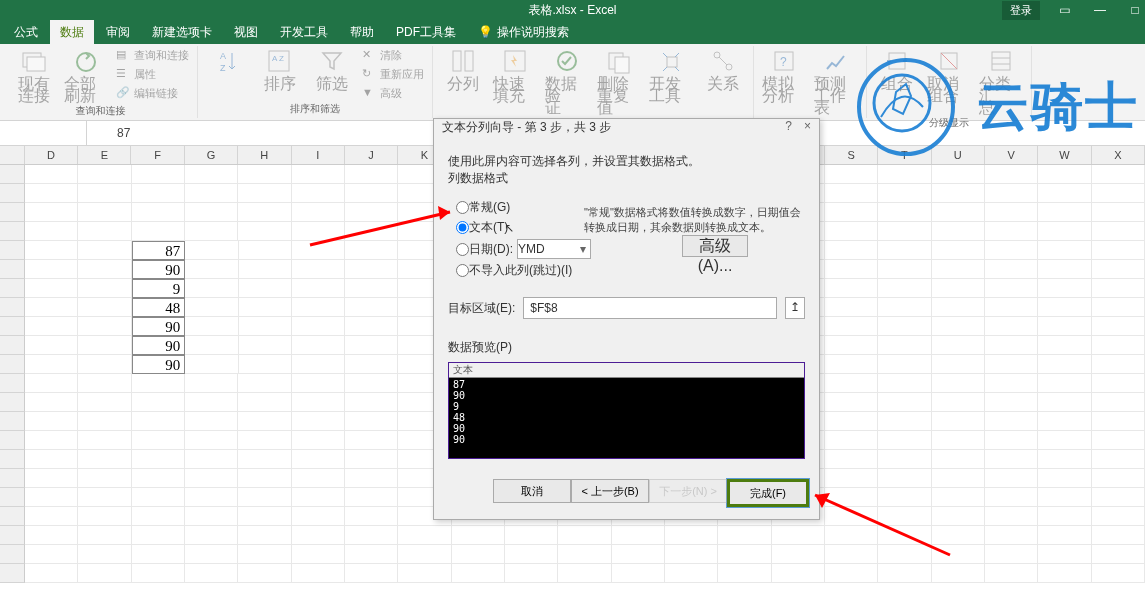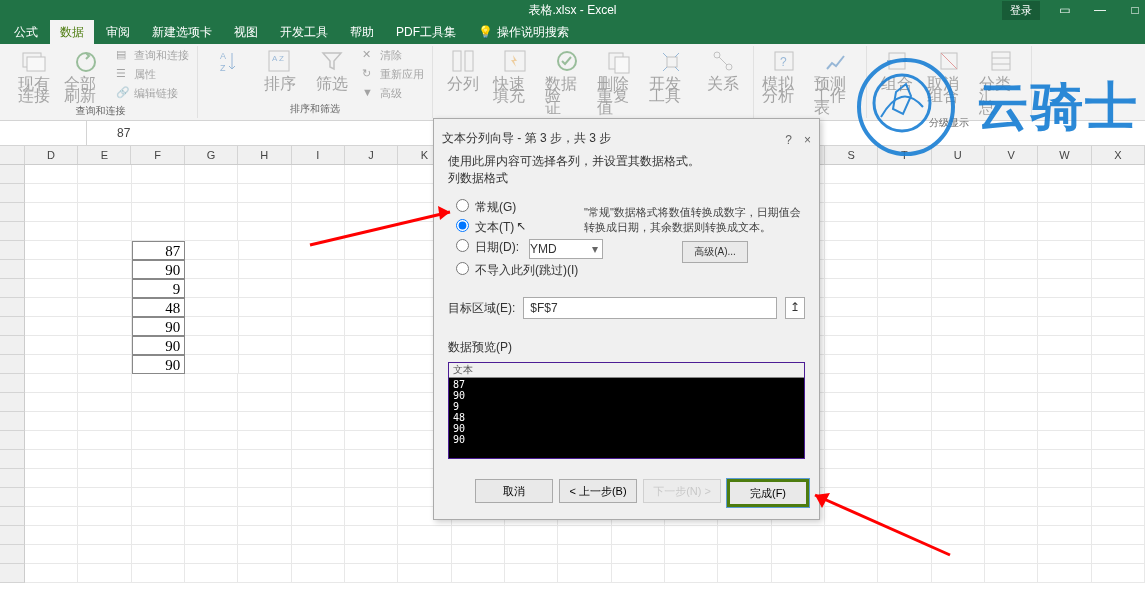--- a/index.html
+++ b/index.html
@@ -30,39 +30,39 @@
 .sheet{position:relative;height:460px;overflow:hidden}
 .col-headers{display:flex;height:18px;background:#f0f0f0;border-bottom:1px solid #ccc}
 .col-h{width:55px;border-right:1px solid #d4d4d4;text-align:center;font-size:11px;color:#444;line-height:18px}
 .corner{width:25px;border-right:1px solid #d4d4d4;background:#f0f0f0}
 .rows{}
 .row{display:flex;height:19px}
 .row-h{width:25px;background:#f0f0f0;border-right:1px solid #ccc;border-bottom:1px solid #d4d4d4;text-align:center;font-size:10px;color:#444;line-height:19px}
 .cell{width:55px;border-right:1px solid #e8e8e8;border-bottom:1px solid #e8e8e8;text-align:right;padding-right:4px;font-size:13px;line-height:19px;box-sizing:border-box}
 .cell.filled{background:#fff;border:1px solid #888;font-family:"Times New Roman",serif;font-size:15px}
 .dialog{position:absolute;left:433px;top:118px;width:385px;background:#f0f0f0;border:1px solid #aaa;box-shadow:2px 2px 6px rgba(0,0,0,.2);z-index:10}
-.dialog-title{height:28px;display:flex;align-items:flex-end;justify-content:space-between;padding:0 8px;font-size:12px;color:#333}
+.dialog-title{height:28px;display:flex;align-items:flex-start;justify-content:space-between;padding:0 8px;font-size:12px;color:#333}
 .dialog-title .dt-right{display:flex;gap:12px;color:#666}
 .dialog-body{padding:6px 14px 10px 14px;font-size:12px;color:#333}
 .dialog-body .hint{margin-bottom:0}
 .fieldset-label{margin-bottom:12px}
-.radio-row{display:flex;align-items:flex-start;gap:6px;margin:3px 0 3px 8px}
+.radio-row{display:flex;align-items:center;margin:3px 0 3px 8px}
 .radio-row input[type=radio]{margin:0}
 .date-select{width:72px;height:18px;border:1px solid #aaa;background:#fff;margin-left:4px;padding-left:0;display:inline-flex;align-items:center;justify-content:space-between}
 .date-select .dd{color:#666;padding-right:4px}
 .general-note{position:absolute;left:150px;top:58px;width:220px;font-size:11px;color:#444;line-height:15px}
-.adv-btn{position:absolute;left:248px;top:94px;width:64px;height:20px;border:1px solid #aaa;background:#e9e9e9;text-align:center;line-height:20px;font-size:10px}
+.adv-btn{position:absolute;left:248px;top:88px;width:64px;height:20px;border:1px solid #aaa;background:#e9e9e9;text-align:center;line-height:20px;font-size:16px}
 .dest-row{display:flex;align-items:center;gap:8px;margin-top:18px}
 .dest-input{flex:1;height:20px;border:1px solid #aaa;background:#fff;padding-left:6px;display:flex;align-items:center}
 .dest-up{width:18px;height:20px;border:1px solid #aaa;background:#fff;text-align:center;line-height:18px}
 .preview-label{margin-top:20px;margin-bottom:6px}
 .preview-box{border:1px solid #4c1d95;height:95px;position:relative;background:#fff}
 .preview-header{height:14px;background:#f0f0f0;border-bottom:1px solid #888;font-size:10px;padding-left:4px;color:#555}
 .preview-data{background:#000;color:#fff;font-family:monospace;font-size:10px;line-height:11px;padding:1px 4px;height:78px;overflow:hidden}
-.dialog-buttons{display:flex;justify-content:flex-end;gap:6px;padding:10px 10px 12px 0}
+.dialog-buttons{display:flex;justify-content:flex-end;padding:10px 10px 12px 0}
 .dlg-btn{width:76px;height:22px;border:1px solid #aaa;background:#e9e9e9;text-align:center;line-height:22px;font-size:11px}
 .dlg-btn.primary{border:3px solid #4d7c0f;box-shadow:0 0 0 1px #5b9bd5}
 .dlg-btn.disabled{color:#999}
 .arrow{position:absolute;pointer-events:none;z-index:20}
 .watermark{position:absolute;right:6px;top:14px;z-index:5;display:flex;align-items:center;gap:22px}
 .watermark .wm-logo{width:90px;height:90px;border:4px solid #1a7fd4;border-radius:50%;position:relative;opacity:.9}
 .watermark .wm-text{font-size:52px;font-weight:bold;color:#1a7fd4;letter-spacing:2px;opacity:.92}
 svg{display:block}
 </style>
 </head>
@@ -905,21 +905,21 @@
       <input type="radio" name="fmt" style="">
       <span>不导入此列(跳过)(I)</span>
     </div>
 
     <div class="general-note">"常规"数据格式将数值转换成数字，日期值会转换成日期，其余数据则转换成文本。</div>
     <div class="adv-btn">高级(A)...</div>
 
     <div class="dest-row">
       <span>目标区域(E):</span>
       <span class="dest-input">
-          <span>$F$7</span>
+          <span>$F$8</span>
         </span>
       <span class="dest-up">↥</span>
     </div>
 
     <div class="preview-label">数据预览(P)</div>
     <div class="preview-box">
       <div class="preview-header">文本</div>
       <div class="preview-data" id="preview-data">87<br>90<br>9<br>48<br>90<br>90</div>
     </div>
   </div>

